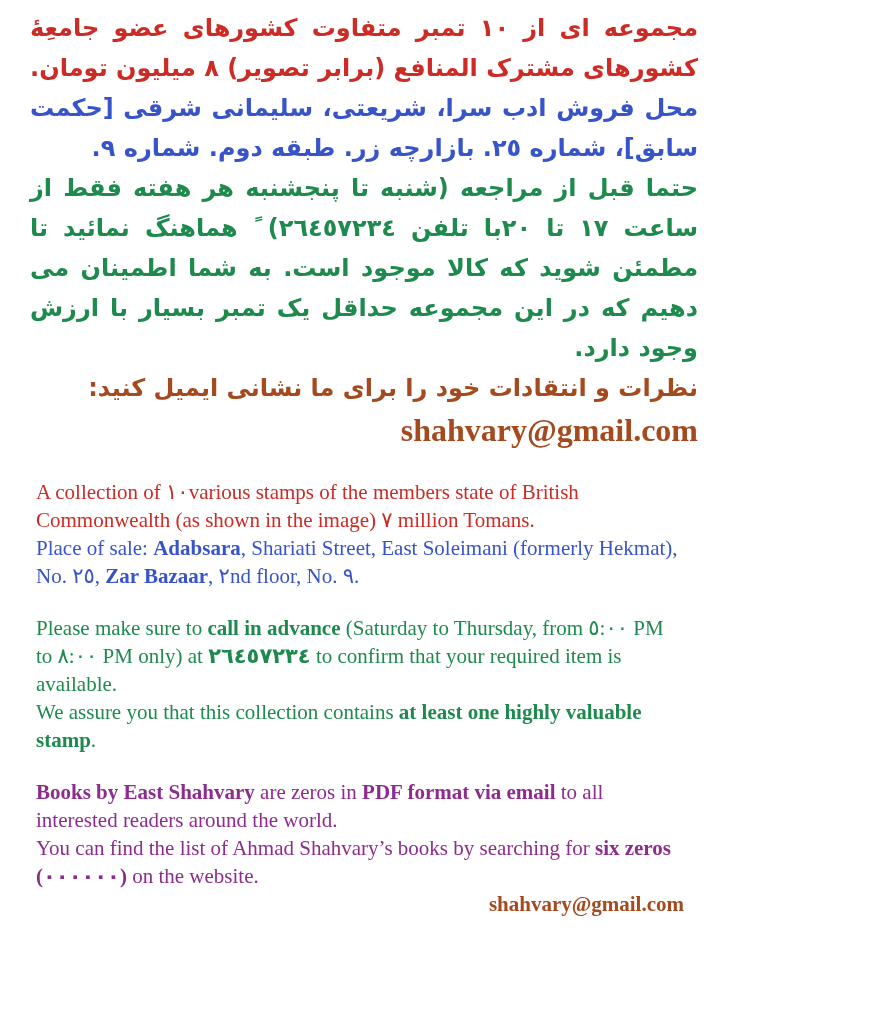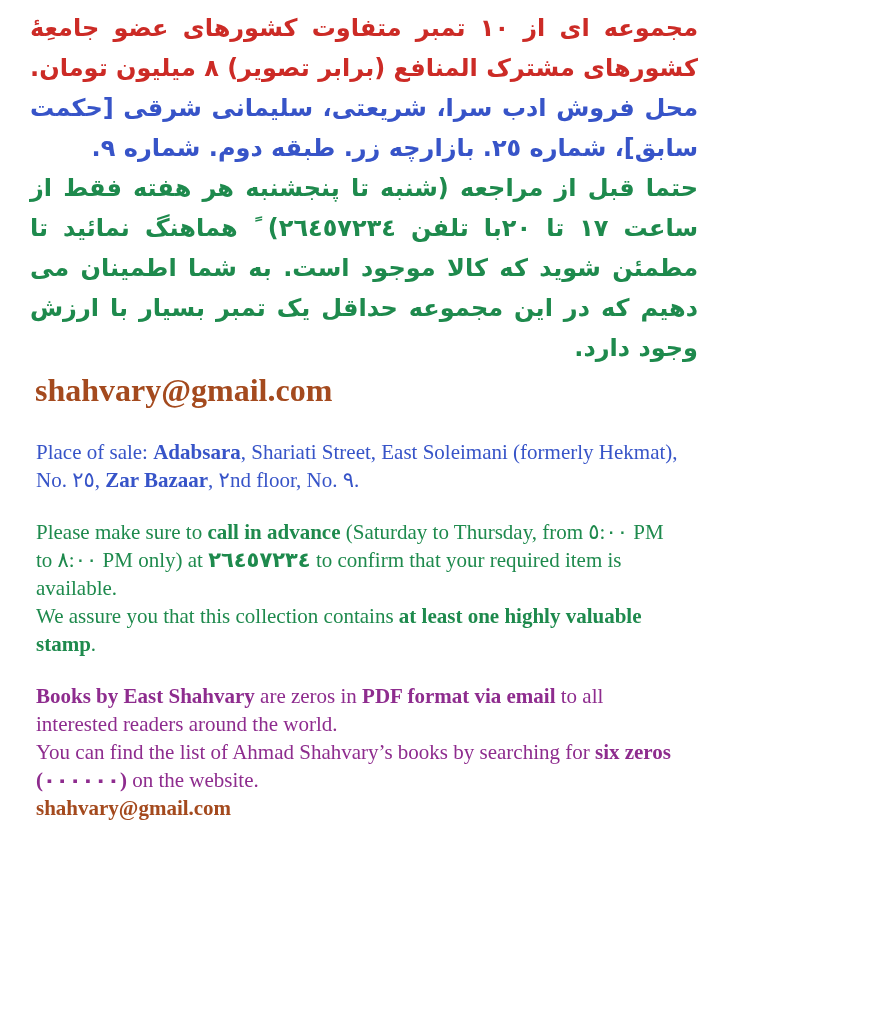--- a/index.html
+++ b/index.html
@@ -48,39 +48,41 @@
   .en p { margin: 0; }
   .en p.gap { margin-top: 24px; }
   .en b { font-weight: 700; }
   .bold { font-weight: 700; }
   
   .c-red    { color: var(--c-red); }
   .c-blue   { color: var(--c-blue); }
   .c-green  { color: var(--c-green); }
   .c-plum   { color: var(--c-plum); }
   .c-purple { color: var(--c-purple); }
-  .c-brown  { color: var(--c-brown); }
+  .c-brown  { color: var(--c-brown); text-align: right; }
 </style>
 </head>
 <body>
 
 <div class="doc">
 
   <p class="fa c-red">مجموعه ای از ١٠ تمبر متفاوت کشورهای عضو جامعِۀ کشورهای مشترک المنافع (برابر تصویر) ٨ میلیون تومان.</p>
 
   <p class="fa c-blue">محل فروش ادب سرا، شریعتی، سلیمانی شرقی [حکمت سابق]، شماره ٢٥. بازارچه زر. طبقه دوم. شماره ٩.</p>
 
   <p class="fa c-green">حتما قبل از مراجعه (شنبه تا پنجشنبه هر هفته فقط از ساعت ١٧ تا ٢٠با تلفن ٢٦٤٥٧٢٣٤)&nbsp;ً هماهنگ نمائید تا مطمئن شوید که کالا موجود است. به شما اطمینان می دهیم که در این مجموعه حداقل یک تمبر بسیار با ارزش وجود دارد.</p>
 
 
+  <p class="fa c-brown">نظرات و انتقادات خود را برای ما نشانی ایمیل کنید:</p>
 
   <p class="email-big c-brown">shahvary@gmail.com</p>
 
   <div class="en">
 
+    <p class="c-red"><span>A collection of ١٠</span><span>various stamps of the members state of British Commonwealth (as shown in the image) ٧ million Tomans.</span></p>
 
     <p class="c-blue"><span>Place of sale: </span><b>Adabsara</b><span>, Shariati Street, East Soleimani (formerly Hekmat), No. ٢٥, </span><b>Zar Bazaar</b><span>, ٢nd floor, No. ٩.</span></p>
 
     <p class="c-green gap"><span>Please make sure to </span><b>call in advance</b><span> (Saturday to Thursday, from ٥:٠٠ PM to ٨:٠٠ PM only) at </span><b>٢٦٤٥٧٢٣٤</b><span> to confirm that your required item is available.</span></p>
 
     <p class="c-green"><span>We assure you that this collection contains </span><b>at least one highly valuable stamp</b><span>.</span></p>
 
     <p class="c-purple gap"><b>Books by East Shahvary</b><span> are zeros in </span><b>PDF format via email</b><span> to all interested readers around the world.</span></p>
 
     <p class="c-purple"><span>You can find the list of Ahmad Shahvary’s books by searching for </span><b>six zeros (٠٠٠٠٠٠)</b><span> on the website.</span></p>

